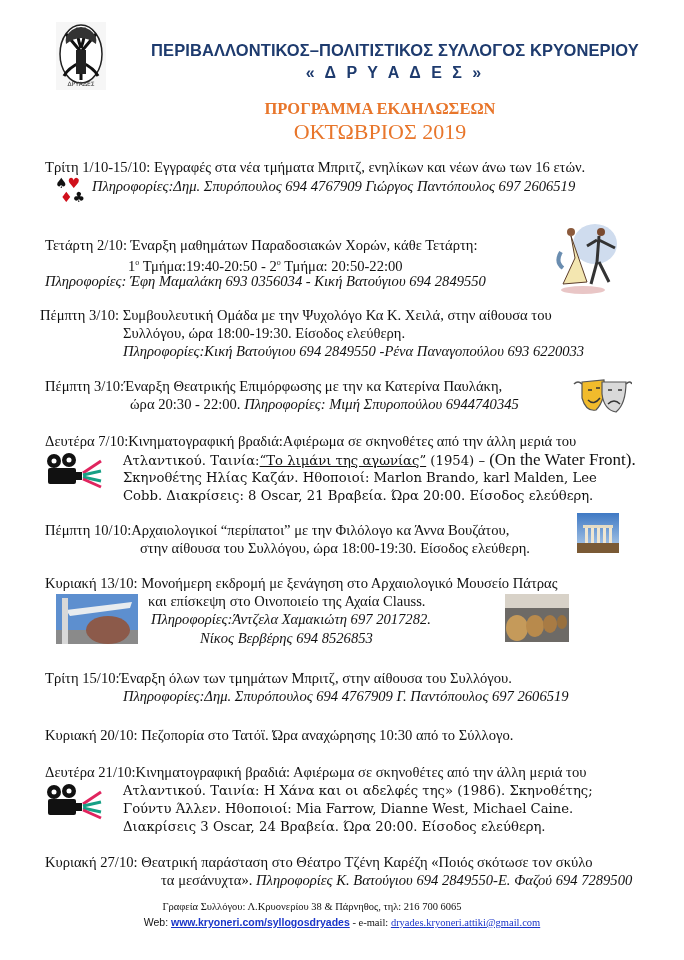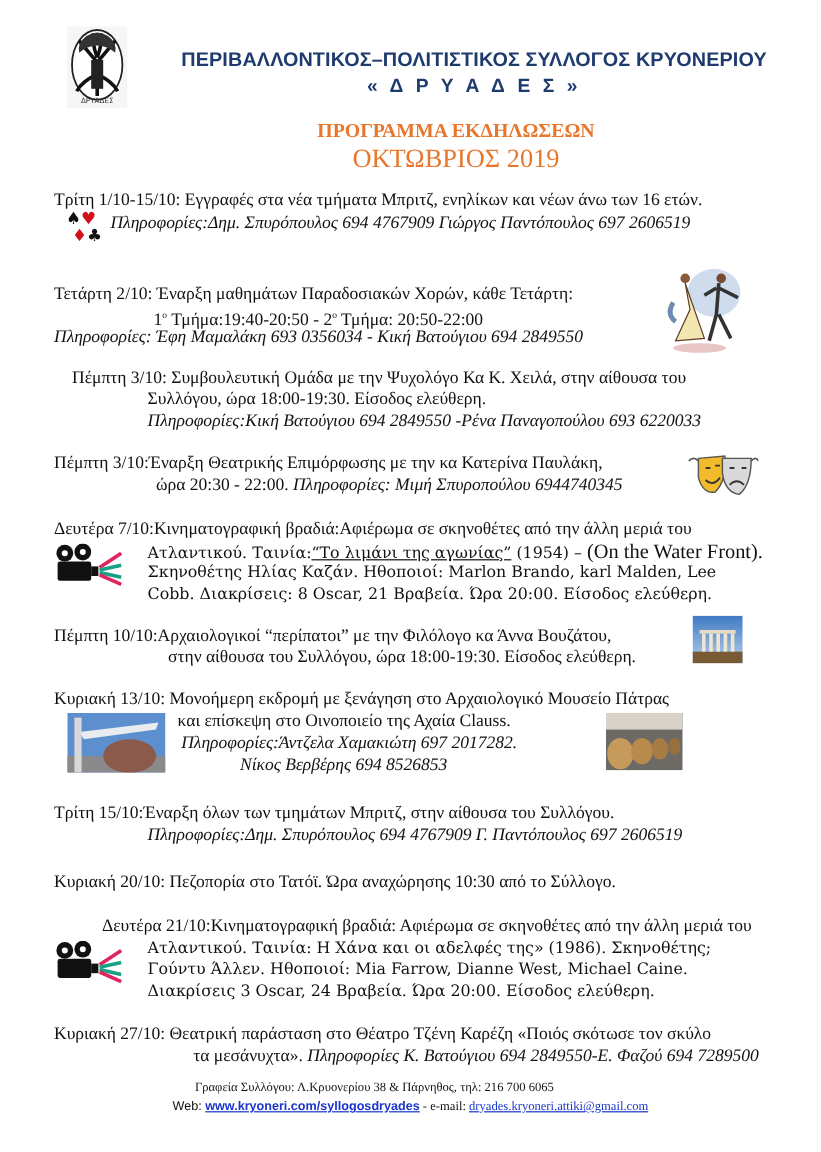--- a/index.html
+++ b/index.html
@@ -64,21 +64,21 @@
     <ellipse cx="42" cy="26" rx="22" ry="20" fill="#cfdcee"></ellipse>
     <ellipse cx="30" cy="72" rx="22" ry="4" fill="#e9c6c6"></ellipse>
     <circle cx="18" cy="14" r="4" fill="#8b5a3c"></circle>
     <path d="M18 18 L22 40 L10 66 L34 64 Z" fill="#f3e6b0" stroke="#5a3c2a" stroke-width="1"></path>
     <path d="M8 34 Q2 44 10 50" stroke="#6a8db0" stroke-width="4" fill="none"></path>
     <circle cx="48" cy="14" r="4" fill="#7a4a30"></circle>
     <path d="M46 18 L44 44 L38 66 M46 44 L56 64 M46 22 L62 30 M44 22 L34 28" stroke="#333" stroke-width="3" fill="none"></path>
   </svg>
 </div>
 
-<div class="abs line" style="left:60px;top:306px;">Πέμπτη 3/10: Συμβουλευτική Ομάδα με την Ψυχολόγο Κα Κ. Χειλά, στην αίθουσα του</div>
+<div class="abs line" style="left:40px;top:306px;">Πέμπτη 3/10: Συμβουλευτική Ομάδα με την Ψυχολόγο Κα Κ. Χειλά, στην αίθουσα του</div>
 <div class="abs line" style="left:123px;top:324px;">Συλλόγου, ώρα 18:00-19:30. Είσοδος ελεύθερη.</div>
 <div class="abs line it" style="left:123px;top:342px;">Πληροφορίες:Κική Βατούγιου 694 2849550 -Ρένα Παναγοπούλου 693 6220033</div>
 
 <div class="abs line" style="left:45px;top:377px;">Πέμπτη 3/10:Έναρξη Θεατρικής Επιμόρφωσης με την κα Κατερίνα Παυλάκη,</div>
 <div class="abs line" style="left:130px;top:395px;">
   <span>ώρα 20:30 - 22:00. </span><span class="it">Πληροφορίες: Μιμή Σπυροπούλου 6944740345</span>
 </div>
 <div class="abs" style="left:570px;top:376px;width:62px;height:40px;">
   <svg width="62" height="40" viewBox="0 0 62 40">
     <path d="M4 8 Q8 4 12 8" stroke="#555" stroke-width="1.5" fill="none"></path>
@@ -156,21 +156,21 @@
     <ellipse cx="45" cy="30" rx="7" ry="9" fill="#a87b44"></ellipse>
     <ellipse cx="57" cy="28" rx="5" ry="7" fill="#98703e"></ellipse>
   </svg>
 </div>
 
 <div class="abs line" style="left:45px;top:669px;">Τρίτη 15/10:Έναρξη όλων των τμημάτων Μπριτζ, στην αίθουσα του Συλλόγου.</div>
 <div class="abs line it" style="left:123px;top:687px;">Πληροφορίες:Δημ. Σπυρόπουλος 694 4767909 Γ. Παντόπουλος 697 2606519</div>
 
 <div class="abs line" style="left:45px;top:726px;">Κυριακή 20/10: Πεζοπορία στο Τατόϊ.  Ώρα αναχώρησης 10:30 από το Σύλλογο.</div>
 
-<div class="abs line" style="left:45px;top:763px;margin-left:40px;">Δευτέρα 21/10:Κινηματογραφική βραδιά: Αφιέρωμα σε σκηνοθέτες από την άλλη μεριά του</div>
+<div class="abs line" style="left:45px;top:763px;">Δευτέρα 21/10:Κινηματογραφική βραδιά: Αφιέρωμα σε σκηνοθέτες από την άλλη μεριά του</div>
 <div class="abs" style="left:45px;top:784px;width:58px;height:36px;">
   <svg width="58" height="36" viewBox="0 0 58 36">
     <circle cx="9" cy="8" r="7" fill="#111"></circle>
       <circle cx="9" cy="8" r="2.5" fill="#fff"></circle>
     <circle cx="24" cy="7" r="7" fill="#111"></circle>
       <circle cx="24" cy="7" r="2.5" fill="#fff"></circle>
     <rect x="3" y="15" width="28" height="16" rx="2" fill="#111"></rect>
     <rect x="31" y="19" width="6" height="8" fill="#111"></rect>
     <path d="M38 20 L56 8" stroke="#e0245e" stroke-width="3"></path>
     <path d="M38 22 L56 18" stroke="#16a085" stroke-width="3"></path>

